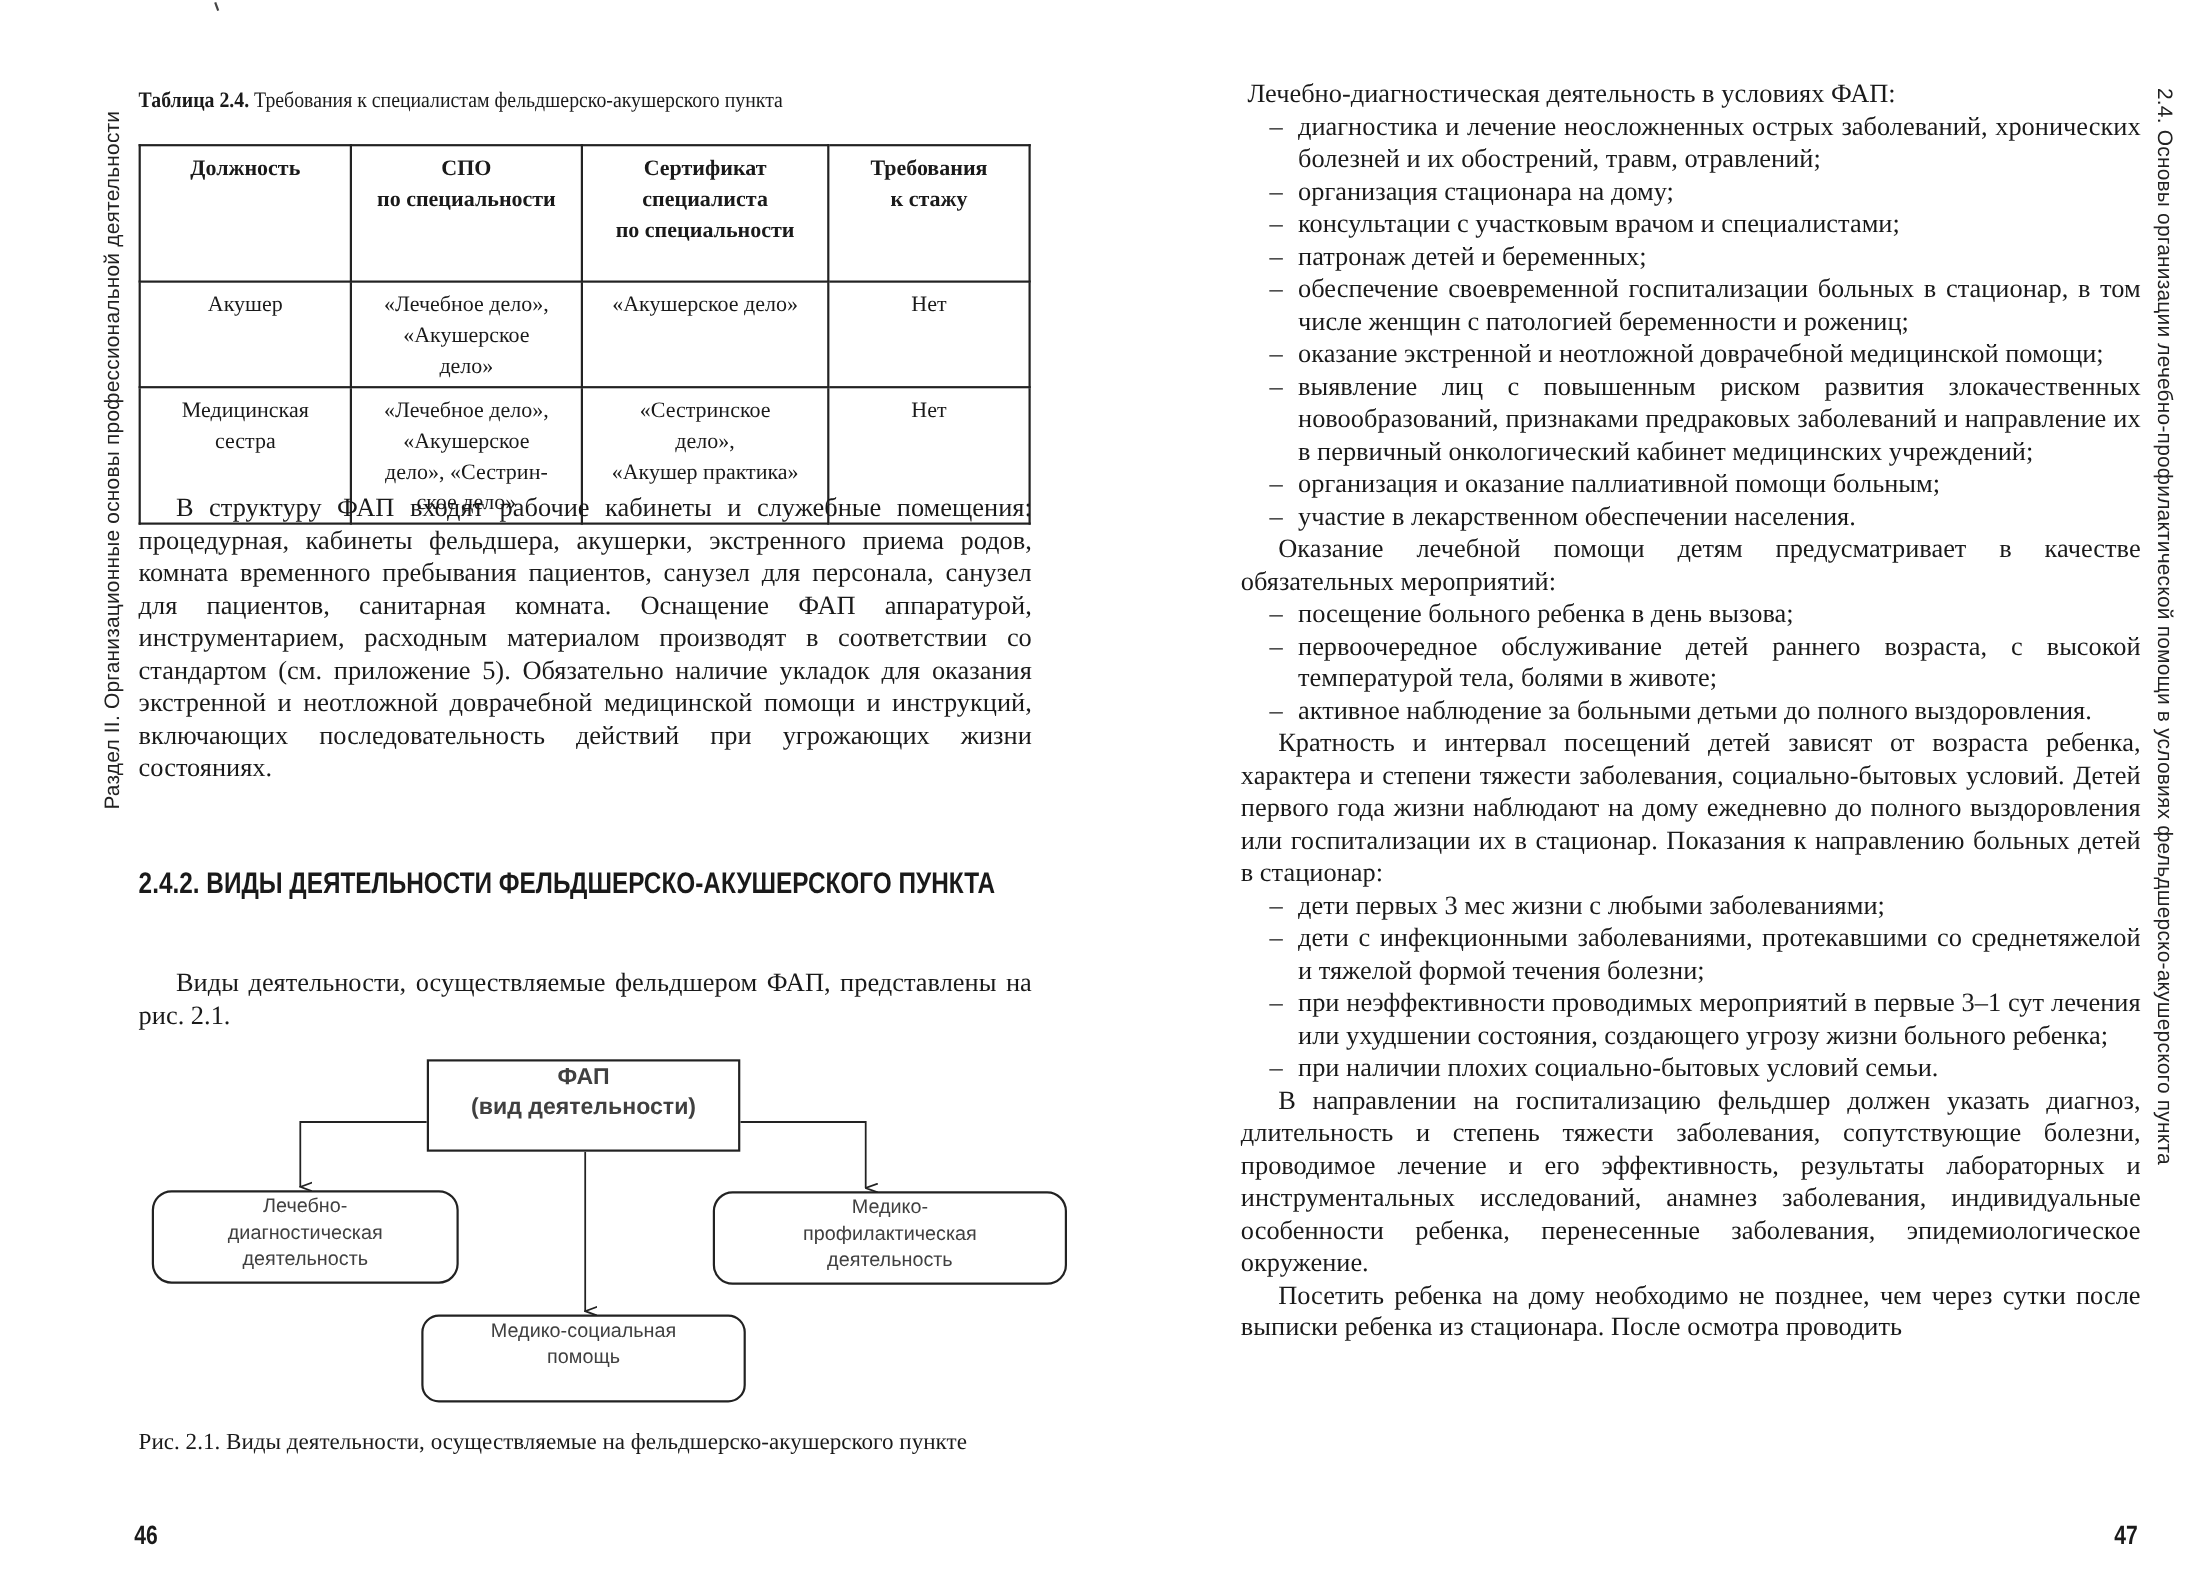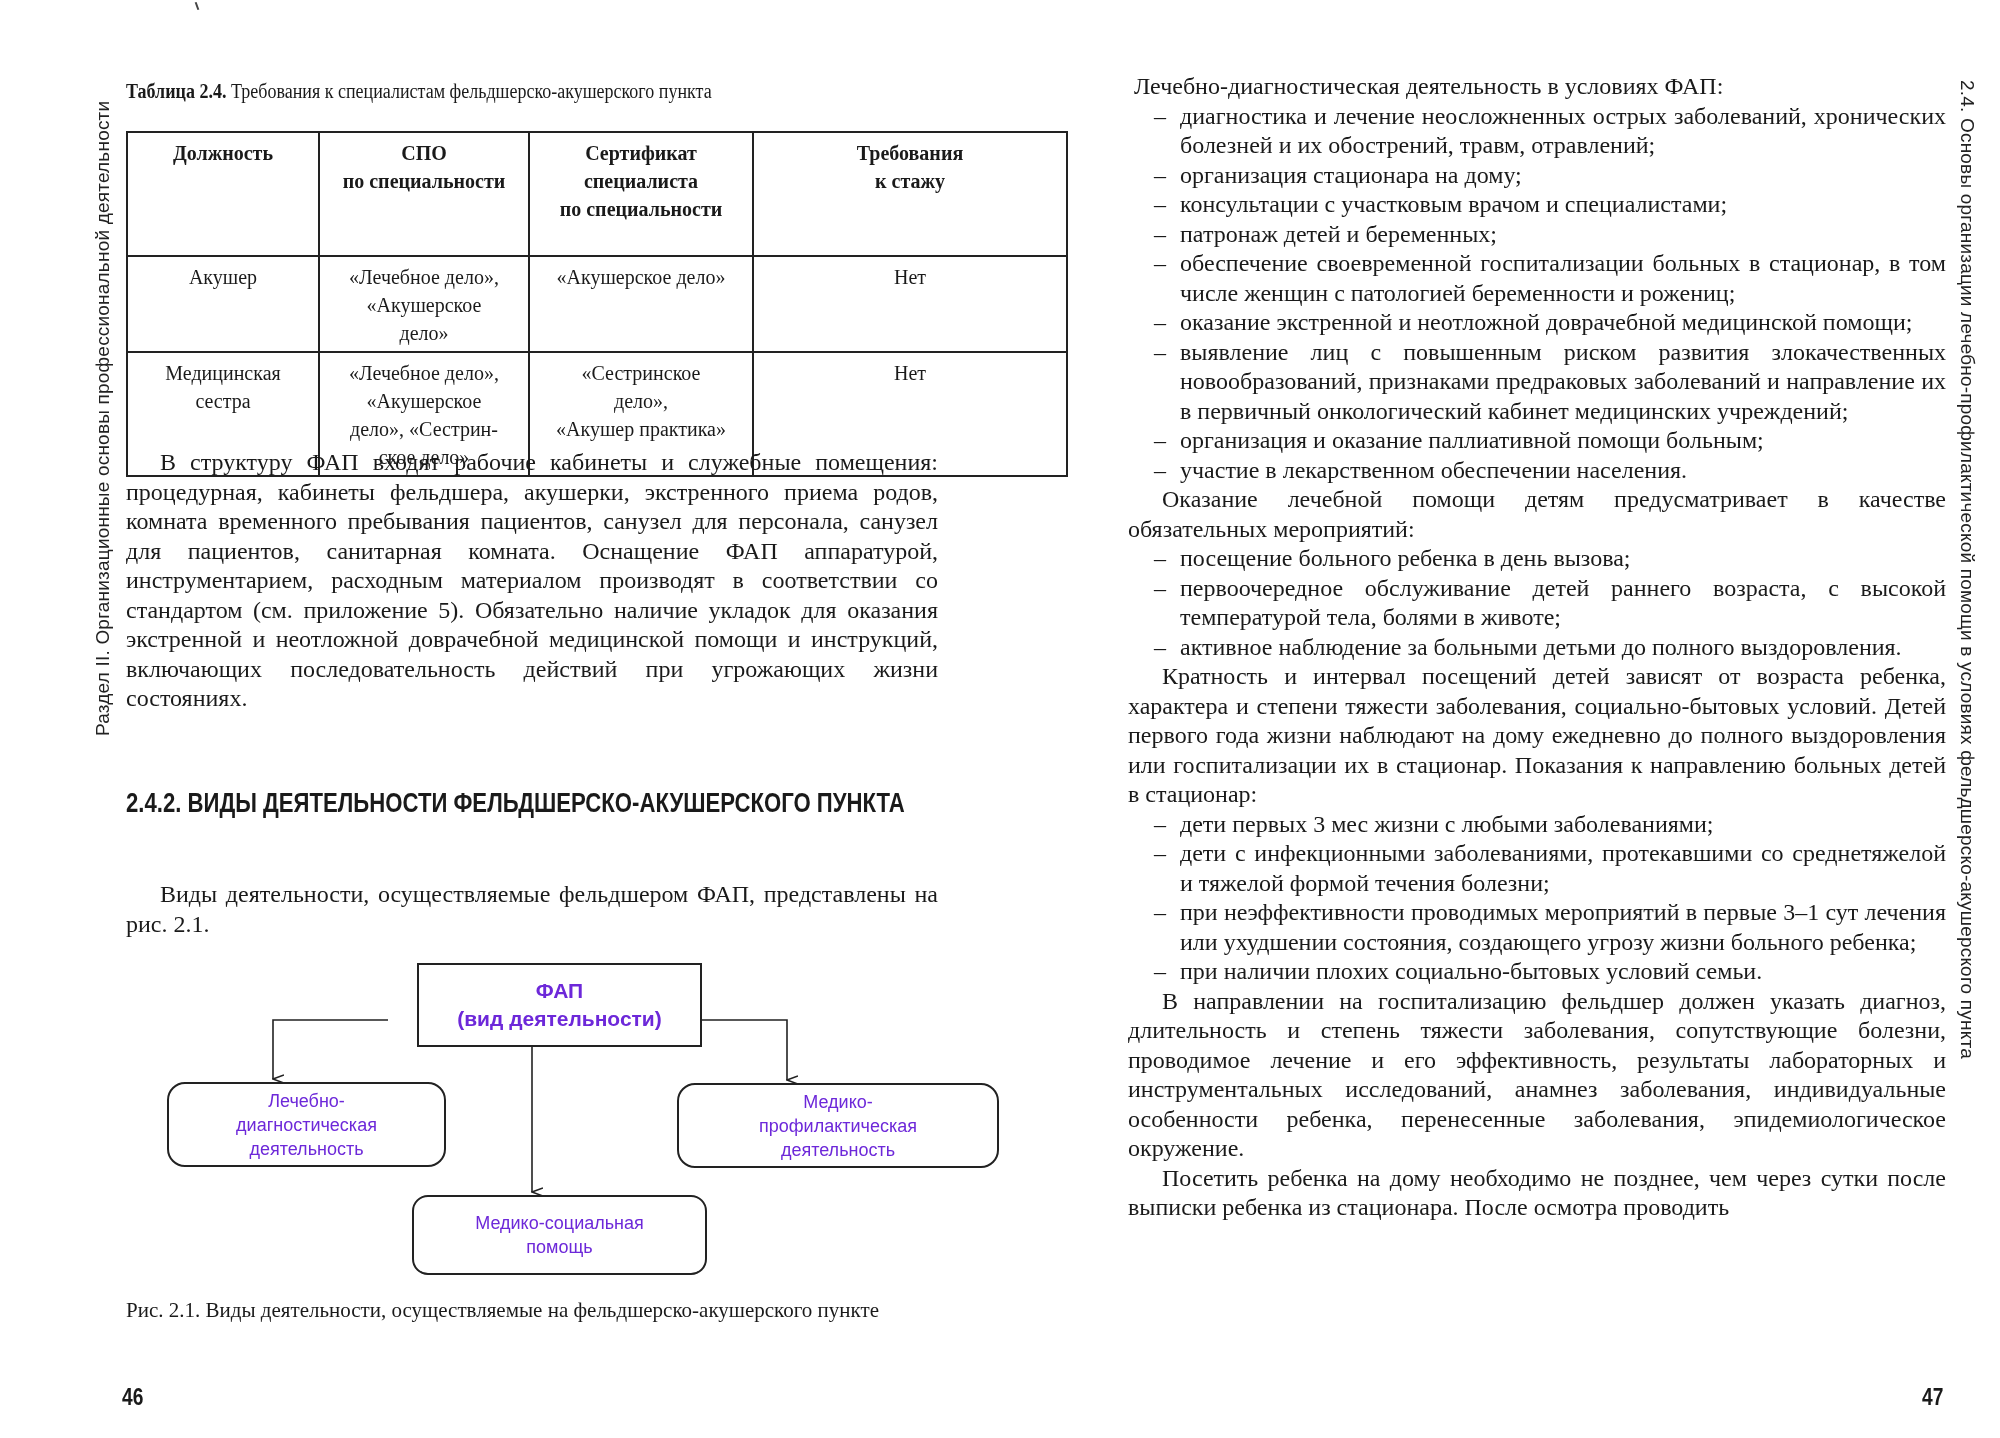--- a/index.html
+++ b/index.html
@@ -7,37 +7,37 @@
   .page { position:absolute; top:0; height:1438px; }
   #left-page { left:0; width:1000px; }
 
   .running-head { position:absolute; font-family:"Liberation Sans","DejaVu Sans",sans-serif; font-size:19px; color:#222; white-space:nowrap; letter-spacing:0.2px; }
   #left-running { left:92px; top:736px; transform-origin:0 0; transform:rotate(-90deg); }
   #right-running { left:1952px; top:80px; transform-origin:0 0; transform:rotate(90deg); left:1978px; }
 
   .table-caption { position:absolute; left:126px; top:80px; font-size:20px; font-family:"Liberation Serif","DejaVu Serif",serif; white-space:nowrap; transform:scaleX(0.9); transform-origin:0 0; }
   .table-caption b { font-weight:bold; }
 
-  table.req { position:absolute; left:126px; top:131px; width:942px; border-collapse:collapse; font-family:"Liberation Serif","DejaVu Serif",serif; font-size:20px; line-height:28px; }
+  table.req { position:absolute; left:126px; top:131px; width:811px; border-collapse:collapse; font-family:"Liberation Serif","DejaVu Serif",serif; font-size:20px; line-height:28px; }
   table.req th, table.req td { border:2px solid #222; text-align:center; vertical-align:top; padding:6px 4px 4px; }
   table.req th { font-weight:bold; height:124px; box-sizing:border-box; }
   table.req tr.r1 td { height:89px; box-sizing:border-box; }
   table.req tr.r2 td { height:117px; box-sizing:border-box; }
 
   .body-text { position:absolute; font-family:"Liberation Serif","DejaVu Serif",serif; font-size:24px; line-height:29.5px; text-align:justify; color:#1a1a1a; }
   .body-text p { margin:0; }
   .indent { text-indent:34px; }
   .body-text b { font-weight:normal;margin-top:28px; }
 
   #left-para { left:126px; top:448px; width:812px; }
   .section-heading { position:absolute; left:126px; top:785px; width:820px; font-family:"Liberation Sans","DejaVu Sans",sans-serif; font-weight:bold; font-size:27px; line-height:36px; transform:scaleX(0.82); transform-origin:0 0; width:1000px; }
   #fig-intro { left:126px; top:880px; width:812px; }
 
   svg#diagram { position:absolute; left:0; top:0; width:1000px; height:1438px; pointer-events:none; }
-  .dbox { position:absolute; box-sizing:border-box; border:2.5px solid #222; display:flex; align-items:center; justify-content:center; text-align:center; font-family:"Liberation Sans","DejaVu Sans",sans-serif; font-size:18px; line-height:24px; color:#6d28d9; background:#fff;margin-left:29px; }
+  .dbox { position:absolute; box-sizing:border-box; border:2.5px solid #222; display:flex; align-items:flex-start; justify-content:center; text-align:center; font-family:"Liberation Sans","DejaVu Sans",sans-serif; font-size:18px; line-height:24px; color:#404040; background:#fff; }
   #box-fap { left:388px; top:963px; width:285px; height:84px; font-weight:bold; font-size:21px; line-height:28px; border-radius:0; }
   #box-left { left:138px; top:1082px; width:279px; height:85px; border-radius:18px; }
   #box-right { left:648px; top:1083px; width:322px; height:85px; border-radius:18px; }
   #box-bottom { left:383px; top:1195px; width:295px; height:80px; border-radius:16px; }
   .dbox span { display:block; }
 
   .fig-caption { position:absolute; left:126px; top:1297px; width:820px; font-family:"Liberation Serif","DejaVu Serif",serif; font-size:21px; line-height:27px; }
   .fig-caption b { font-weight:normal;text-align:center; }
 
   .page-num { position:absolute; top:1383px; font-family:"Liberation Sans","DejaVu Sans",sans-serif; font-weight:bold; font-size:24px; transform:scaleX(0.8); transform-origin:0 0; }

